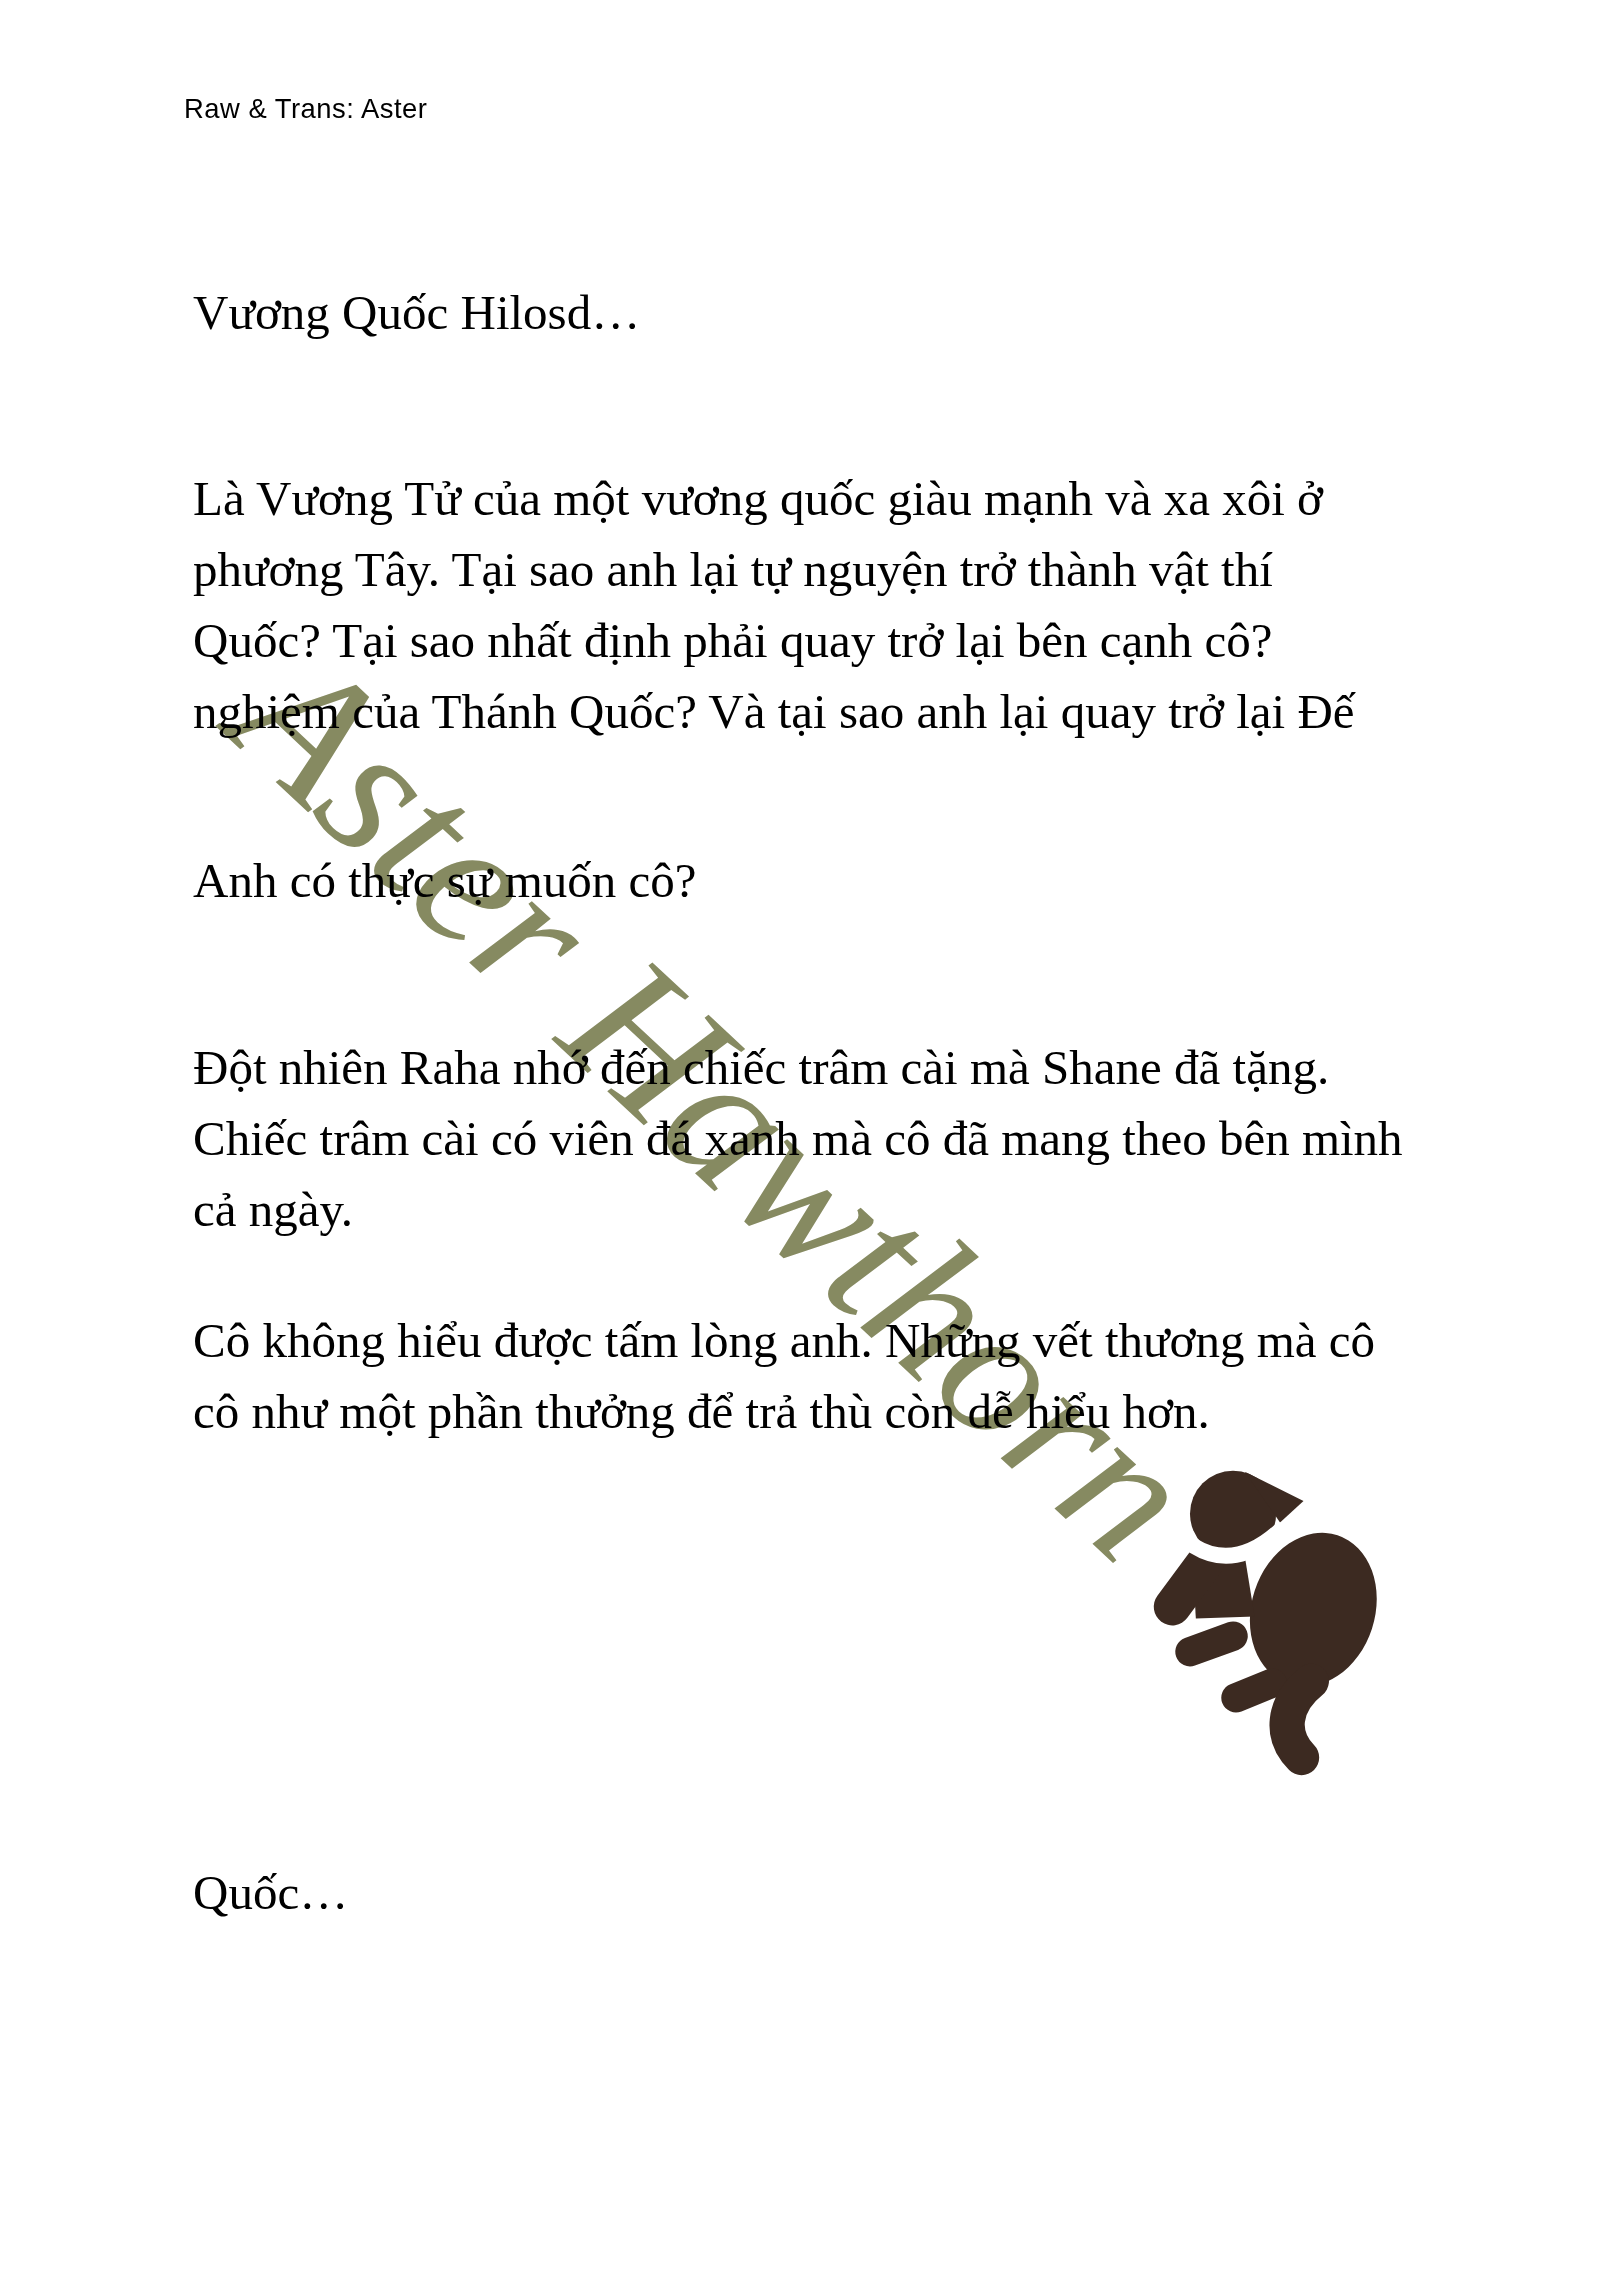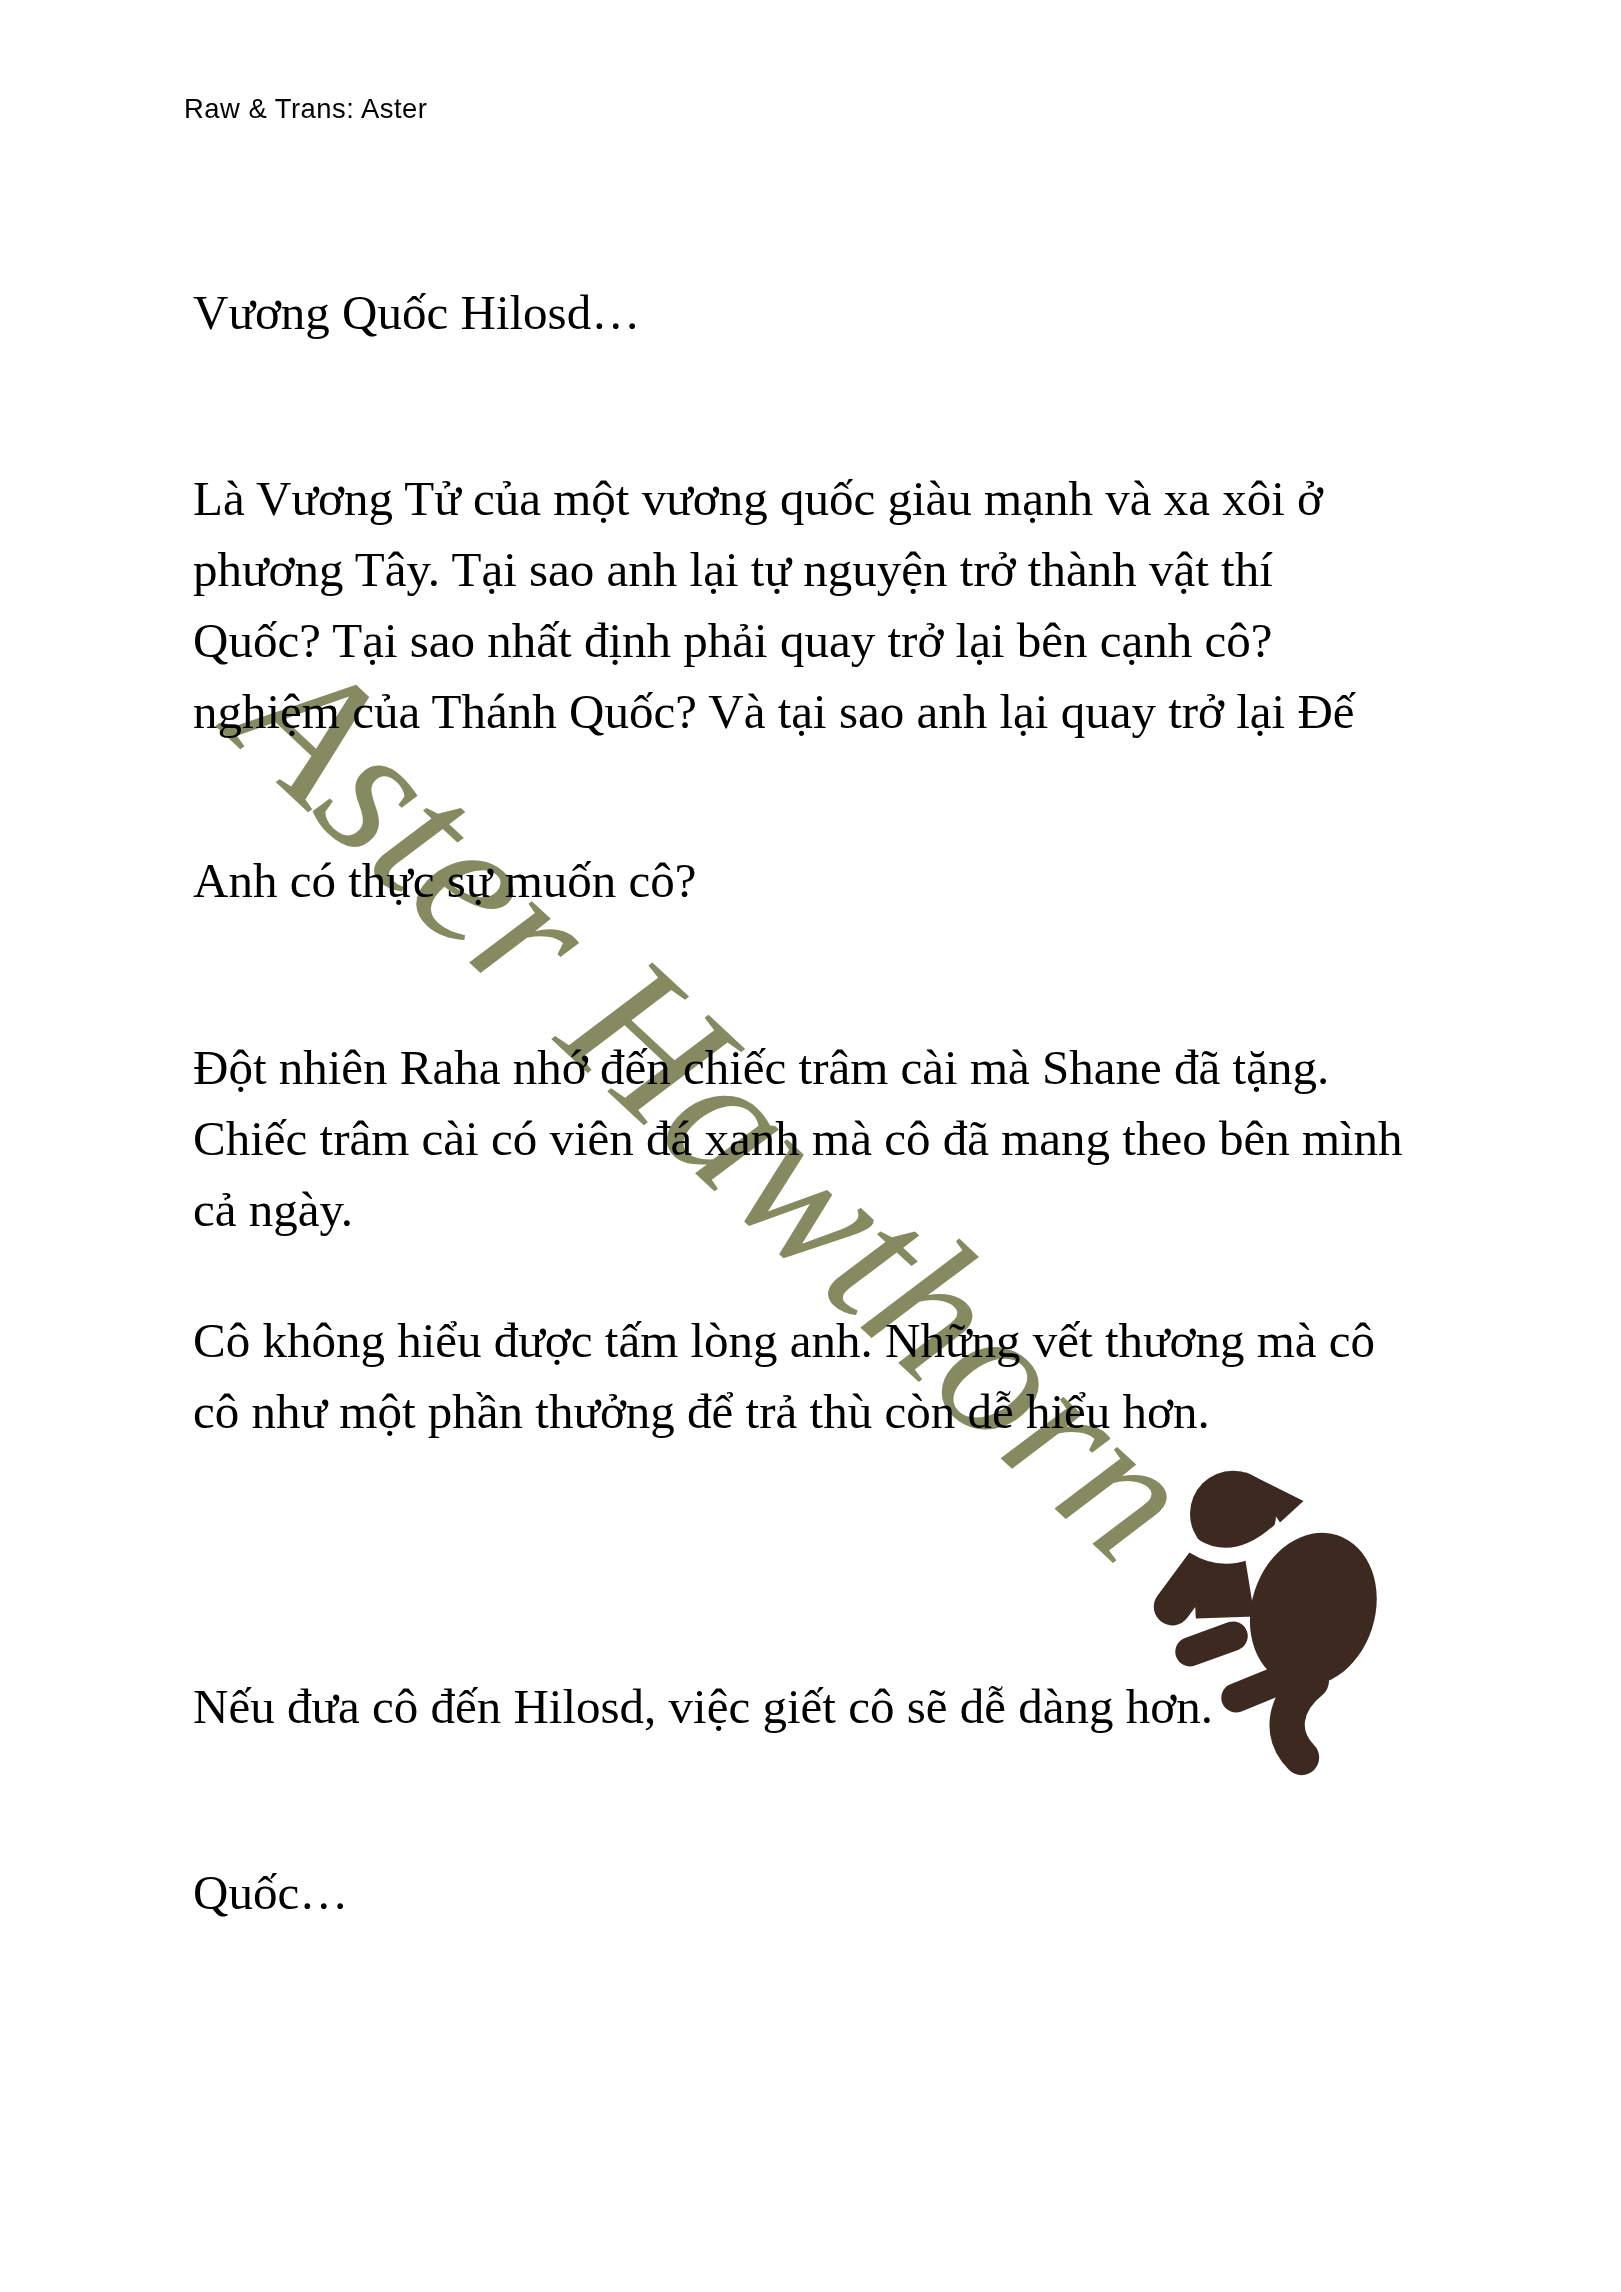--- a/index.html
+++ b/index.html
@@ -85,23 +85,20 @@
       <div class="line">Chiếc trâm cài có viên đá xanh mà cô đã mang theo bên mình</div>
       <div class="line">cả ngày.</div>
     </div>
   <div class="para p2">
       <div class="line">Anh có thực sự muốn cô?</div>
     </div>
   <div class="para p4">
       <div class="line">Cô không hiểu được tấm lòng anh. Những vết thương mà cô</div>
       <div class="line">cô như một phần thưởng để trả thù còn dễ hiểu hơn.</div>
     </div>
-  <div class="para p5">
-      <div class="line">Nếu đưa cô đến Hilosd, việc giết cô sẽ dễ dàng hơn.</div>
-    </div>
   <div class="para p6">
       <div class="line">Quốc…</div>
     </div>
 
   <svg class="cat" viewBox="0 0 252 330" xmlns="http://www.w3.org/2000/svg" aria-hidden="true">
 
     <ellipse class="fill" cx="182" cy="155" rx="63" ry="80" transform="rotate(18 182 155)"></ellipse>
 
     <path class="fill" d="M58,96 L110,88 L122,162 L62,164 Z"></path>
 

